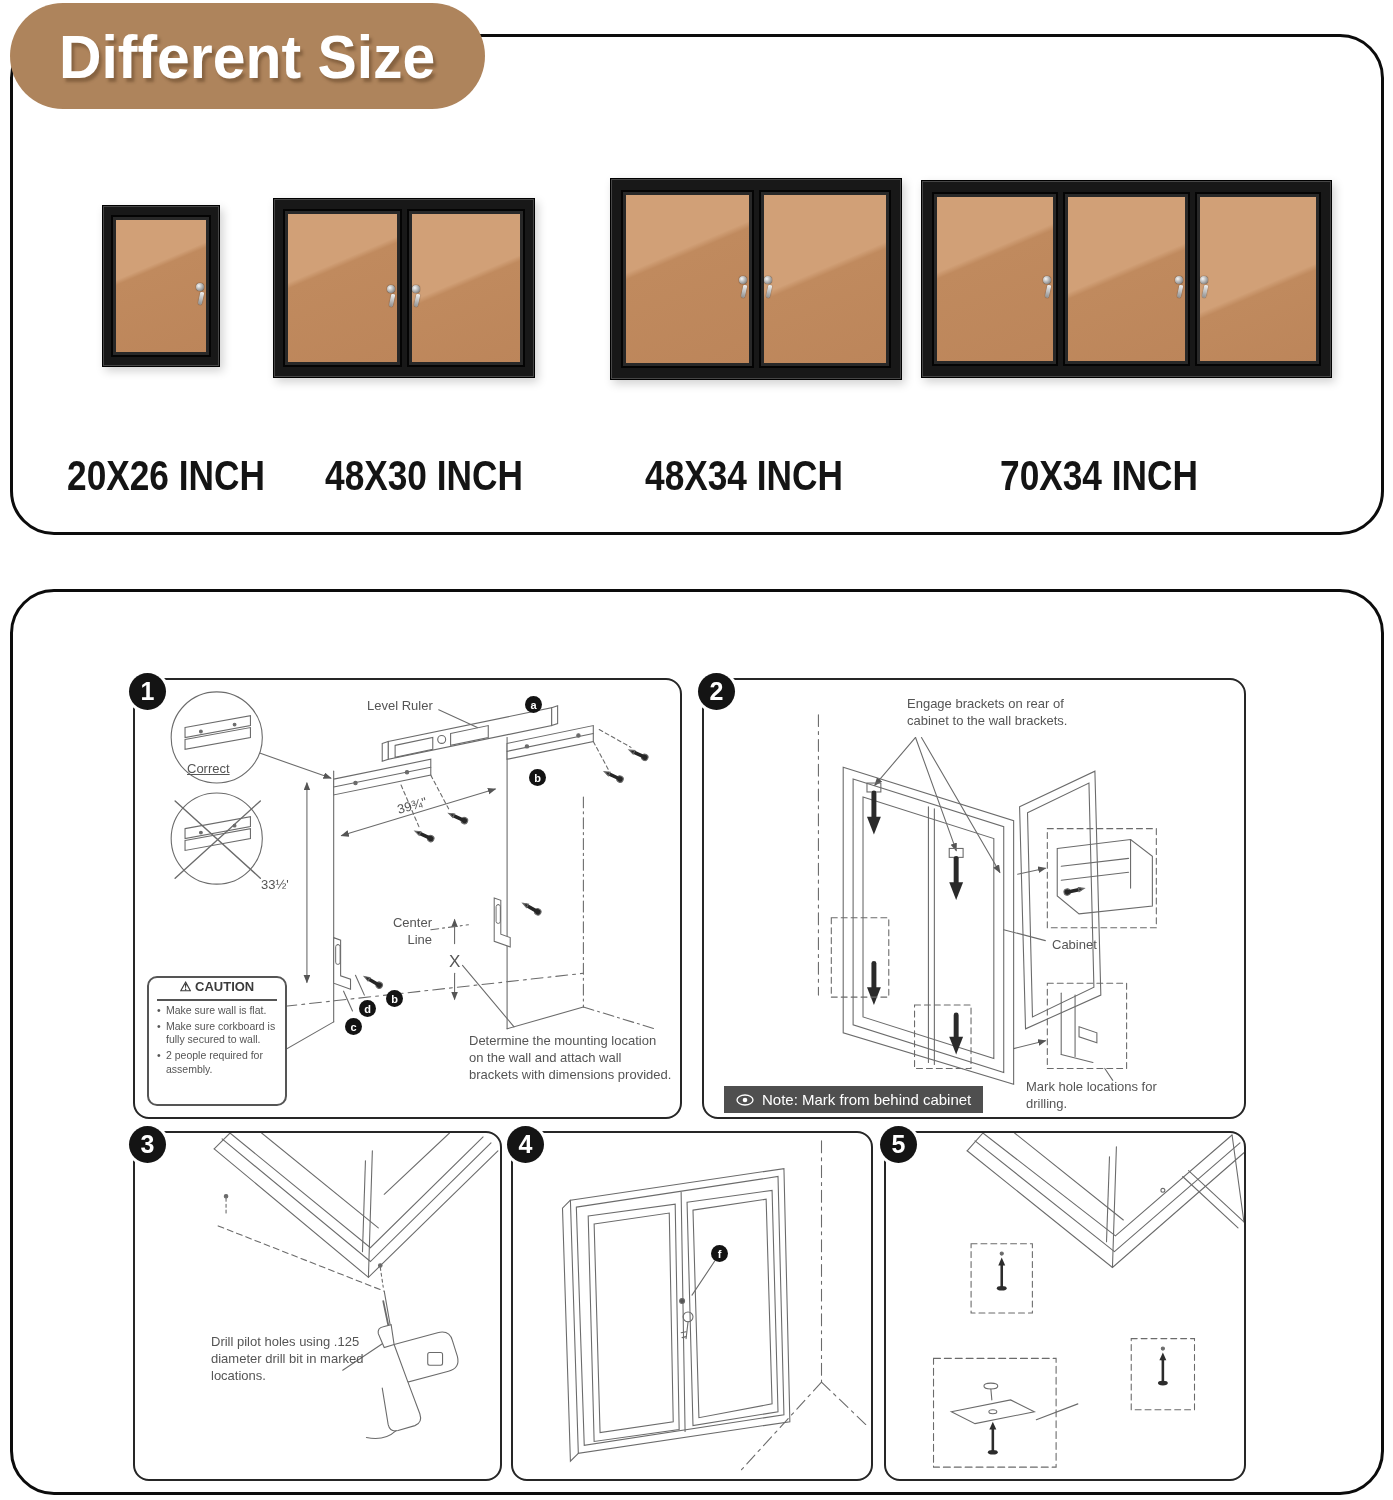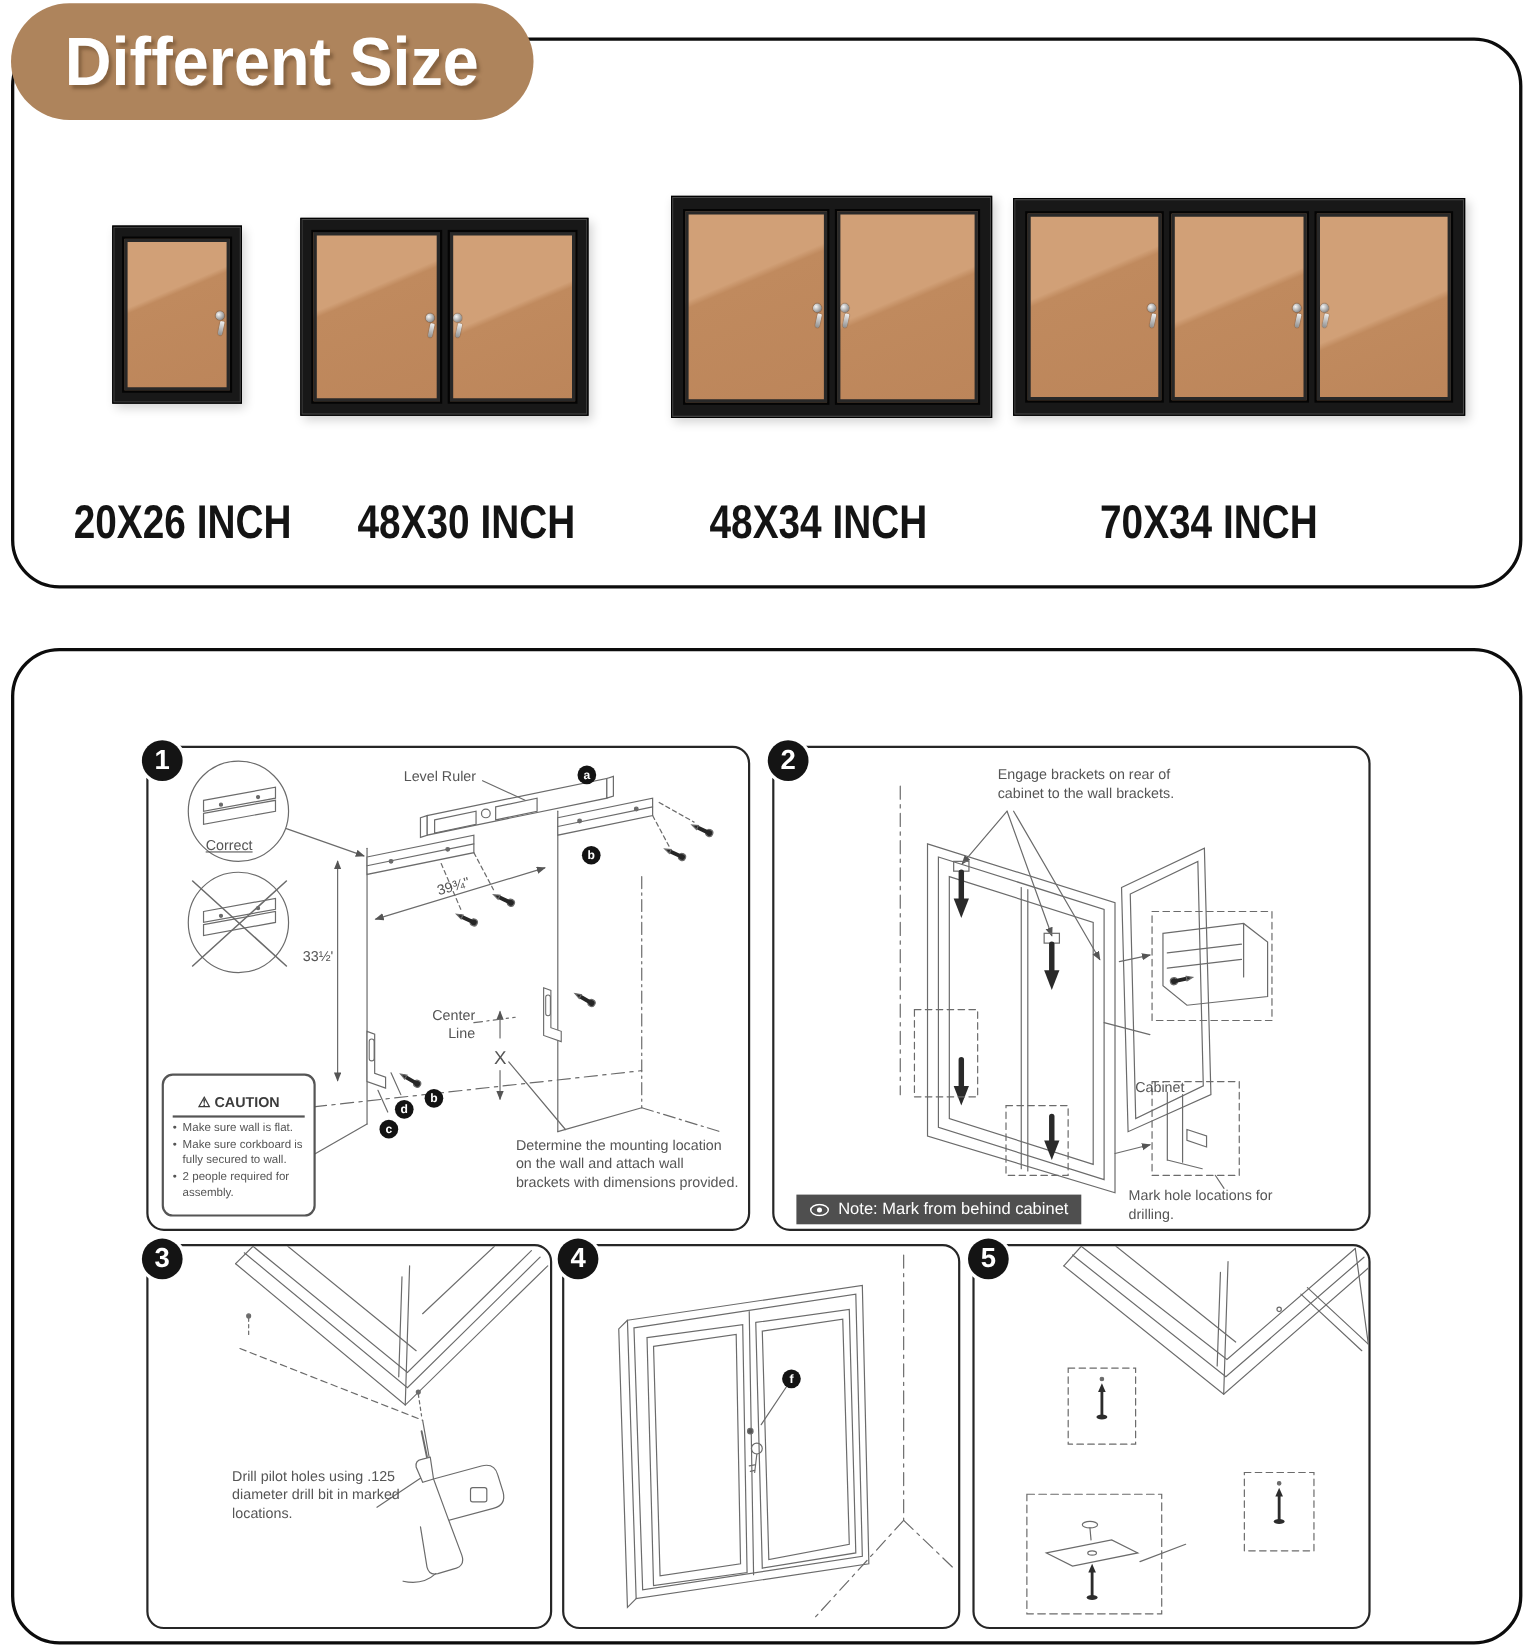--- a/index.html
+++ b/index.html
@@ -40,21 +40,21 @@
             font-weight:700;font-size:25px;display:flex;align-items:center;justify-content:center;
             z-index:5;box-shadow:0 0 0 3px #fff;}
   .art{position:absolute;left:0;top:0;width:100%;height:100%;}
 
   .dtext{position:absolute;font-size:13px;color:#555;line-height:1.32;z-index:2;}
   .mini-badge{position:absolute;width:17px;height:17px;border-radius:50%;background:#131313;color:#fff;
               font-size:11px;font-weight:700;display:flex;align-items:center;justify-content:center;z-index:3;}
   .mini-badge.inl{position:static;display:inline-flex;vertical-align:-3px;margin-right:5px;}
 
   .caution{position:absolute;left:12px;top:296px;width:140px;height:130px;border:2px solid #555;
-           border-radius:10px;padding:16px 8px 4px 8px;box-sizing:border-box;background:#fff;z-index:2;}
+           border-radius:10px;padding:1px 8px 4px 8px;box-sizing:border-box;background:#fff;z-index:2;}
   .caution-title{text-align:center;font-size:13px;font-weight:700;color:#3b3b3b;padding-bottom:5px;
                  border-bottom:2px solid #555;}
   .caution-item{font-size:10.5px;color:#555;line-height:1.25;margin-top:3px;padding-left:9px;position:relative;}
   .caution-item::before{content:"\2022";position:absolute;left:0;}
 
   .view-note{position:absolute;left:20px;top:406px;height:27px;background:#4f4f4f;color:#fff;font-size:15px;
              display:flex;align-items:center;gap:8px;padding:0 12px;z-index:3;}
 
   .dim-label{position:absolute;font-size:13px;color:#555;white-space:nowrap;z-index:2;}
   .x-label{position:absolute;font-size:17px;color:#555;z-index:2;}
@@ -230,21 +230,21 @@
     <div class="dtext" style="left:232px;top:17px;">Level Ruler</div>
     <div class="dtext" style="left:52px;top:80px;width:60px;text-align:left;text-decoration:underline;">Correct</div>
 
     <div class="mini-badge" style="left:390px;top:16px;">a</div>
     <div class="mini-badge" style="left:394px;top:89px;">b</div>
     <div class="mini-badge" style="left:224px;top:320px;">d</div>
     <div class="mini-badge" style="left:251px;top:310px;">b</div>
     <div class="mini-badge" style="left:210px;top:338px;">c</div>
 
     <div class="dim-label" style="left:262px;top:118px;transform:rotate(-16deg);">39¾"</div>
-    <div class="dim-label" style="left:126px;top:182px;width:42px;text-align:right;">33½'</div>
+    <div class="dim-label" style="left:126px;top:197px;width:42px;text-align:left;">33½'</div>
     <div class="dtext" style="left:242px;top:234px;width:55px;text-align:right;">Center Line</div>
     <div class="x-label" style="left:314px;top:272px;">X</div>
 
     <div class="caution">
       <div class="caution-title"><span>⚠</span> <span>CAUTION</span></div>
       <div class="caution-item">Make sure wall is flat.</div>
       <div class="caution-item">Make sure corkboard is fully secured to wall.</div>
       <div class="caution-item">2 people required for assembly.</div>
     </div>
 
@@ -299,21 +299,21 @@
         <path d="M360,378 L392,386"></path>
         <path d="M378,350 L396,356 L396,366 L378,360 Z"></path>
         <path d="M312,372 L344,364" marker-end="url(#ah)"></path>
         <path d="M404,392 L412,404"></path>
 
         <path d="M344,263 L302,252"></path>
       </g>
     </svg>
 
     <div class="dtext" style="left:203px;top:15px;width:195px;">Engage brackets on rear of cabinet to the wall brackets.</div>
-    <div class="dtext" style="left:328px;top:256px;margin-top:44px;">Cabinet</div>
+    <div class="dtext" style="left:348px;top:256px;">Cabinet</div>
     <div class="dtext" style="left:322px;top:398px;width:150px;">Mark hole locations for drilling.</div>
 
     <div class="view-note">
       <svg width="18" height="12" viewBox="0 0 18 12">
         <ellipse cx="9" cy="6" rx="8" ry="5" fill="none" stroke="#fff" stroke-width="1.3"></ellipse>
         <circle cx="9" cy="6" r="2.3" fill="#fff"></circle>
       </svg>
       <span>Note: Mark from behind cabinet</span>
     </div>
   </div>

